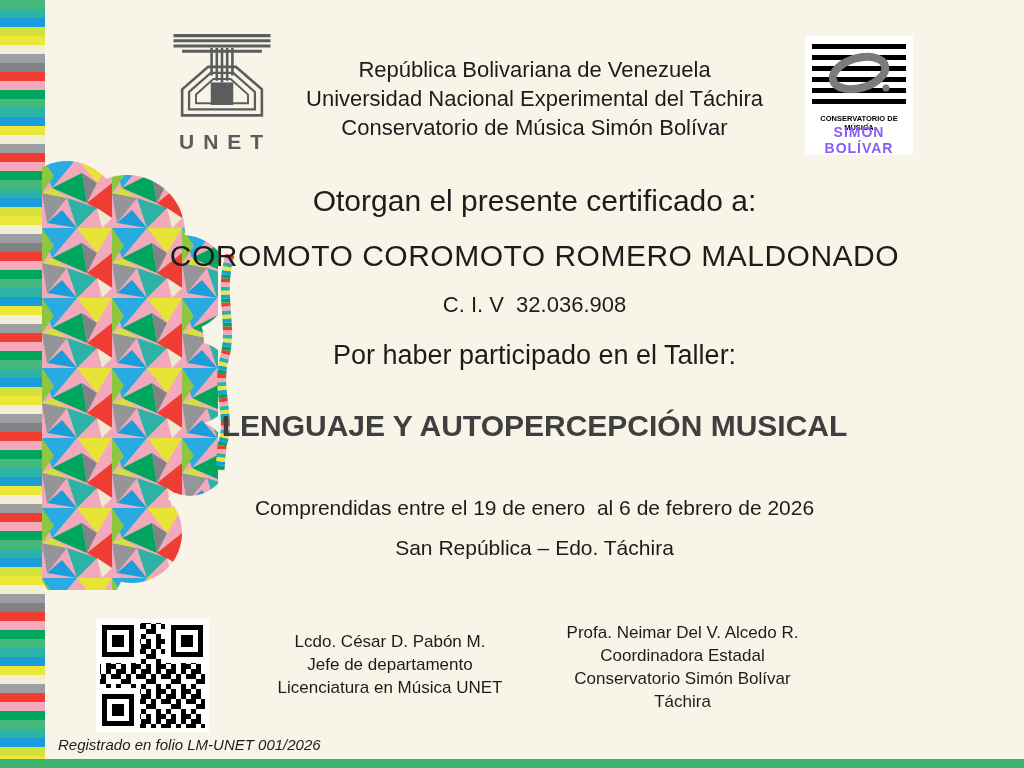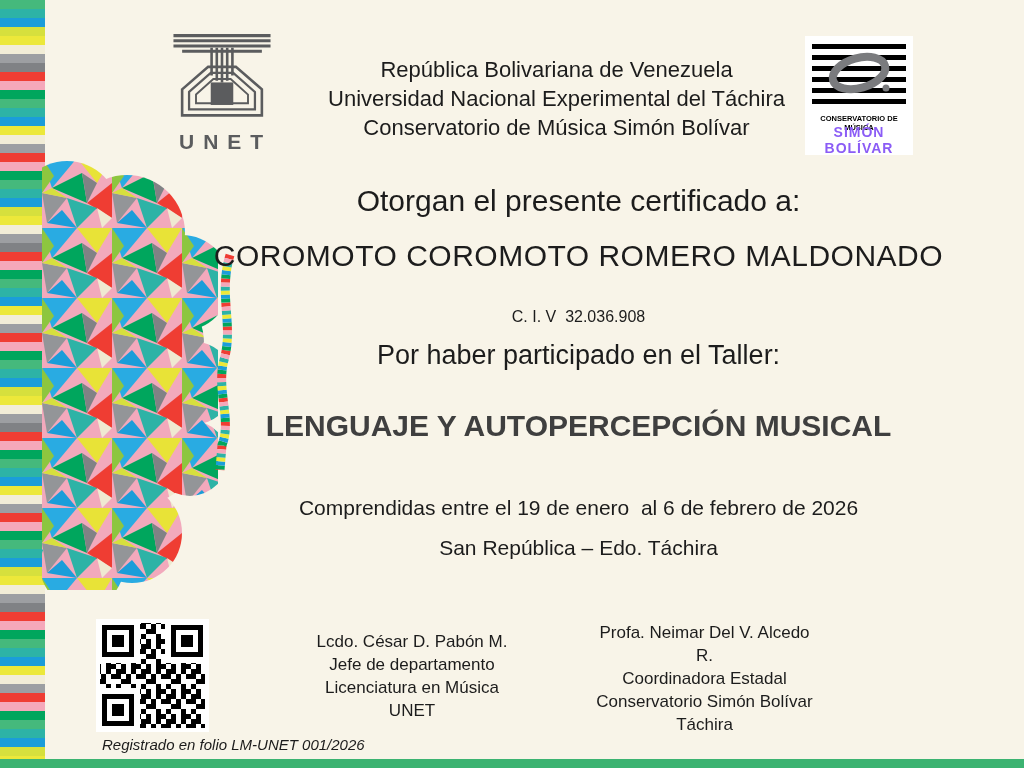--- a/index.html
+++ b/index.html
@@ -1,18 +1,18 @@
 <!DOCTYPE html>
 <html><head>
 <meta charset="utf-8">
 <style>
   html,body{margin:0;padding:0;}
   body{width:1024px;height:768px;overflow:hidden;font-family:"Liberation Sans",sans-serif;}
   .stage{position:absolute;top:0;left:0;width:1024px;height:768px;background:#f8f4e8;}
-  .t{white-space:pre-wrap;margin-left:44px;}
+  .t{white-space:pre-wrap;}
   
   .stripes{position:absolute;left:0;top:0;width:45px;height:768px;
     background:repeating-linear-gradient(to bottom,
       #45b97c 0 9px,#2db3a6 9px 18px,#1b9dd9 18px 27px,#d6e03d 27px 36px,
       #ece83a 36px 45px,#f2edd7 45px 54px,#9d9fa2 54px 63px,#808285 63px 72px,
       #ef3d33 72px 81px,#f5a8ba 81px 90px,#00a65d 90px 99px,#45b97c 99px 108px,
       #2db3a6 108px 117px,#1b9dd9 117px 126px,#ece83a 126px 135px,#f2edd7 135px 144px,
       #9d9fa2 144px 153px,#ef3d33 153px 162px,#f5a8ba 162px 171px,#00a65d 171px 180px);}
   .bottom-bar{position:absolute;left:0;bottom:0;width:1024px;height:9px;}
   
@@ -25,21 +25,21 @@
   .csb-logo{position:absolute;left:805px;top:36px;width:108px;height:119px;background:#ffffff;}
   .csb-l1{position:absolute;left:0;top:78px;width:108px;text-align:center;font-size:7.5px;
     font-weight:bold;color:#000;}
   .csb-l2{position:absolute;left:0;top:88px;width:108px;text-align:center;font-size:14px;
     font-weight:bold;letter-spacing:1px;color:#8b5cf6;}
   
   .line{position:absolute;left:45px;width:979px;text-align:center;color:#1c1c1c;}
   .header-block{top:55px;font-size:22px;line-height:29px;font-weight:500;}
   .grant{top:184px;font-size:30px;}
   .name{top:239px;font-size:30px;letter-spacing:0.5px;}
-  .civ{top:308px;font-size:16px;}
+  .civ{top:292px;font-size:22px;}
   .participation{top:340px;font-size:27px;}
   .workshop{top:409px;font-size:30px;font-weight:bold;}
   .duration{top:457px;font-size:21px;}
   .dates{top:496px;font-size:21px;}
   .location{top:536px;font-size:21px;}
   
   .sig{position:absolute;text-align:center;font-size:17px;line-height:23px;color:#1c1c1c;}
   .sig-left{left:270px;top:630px;width:240px;}
   .sig-right{left:550px;top:621px;width:265px;}
   

